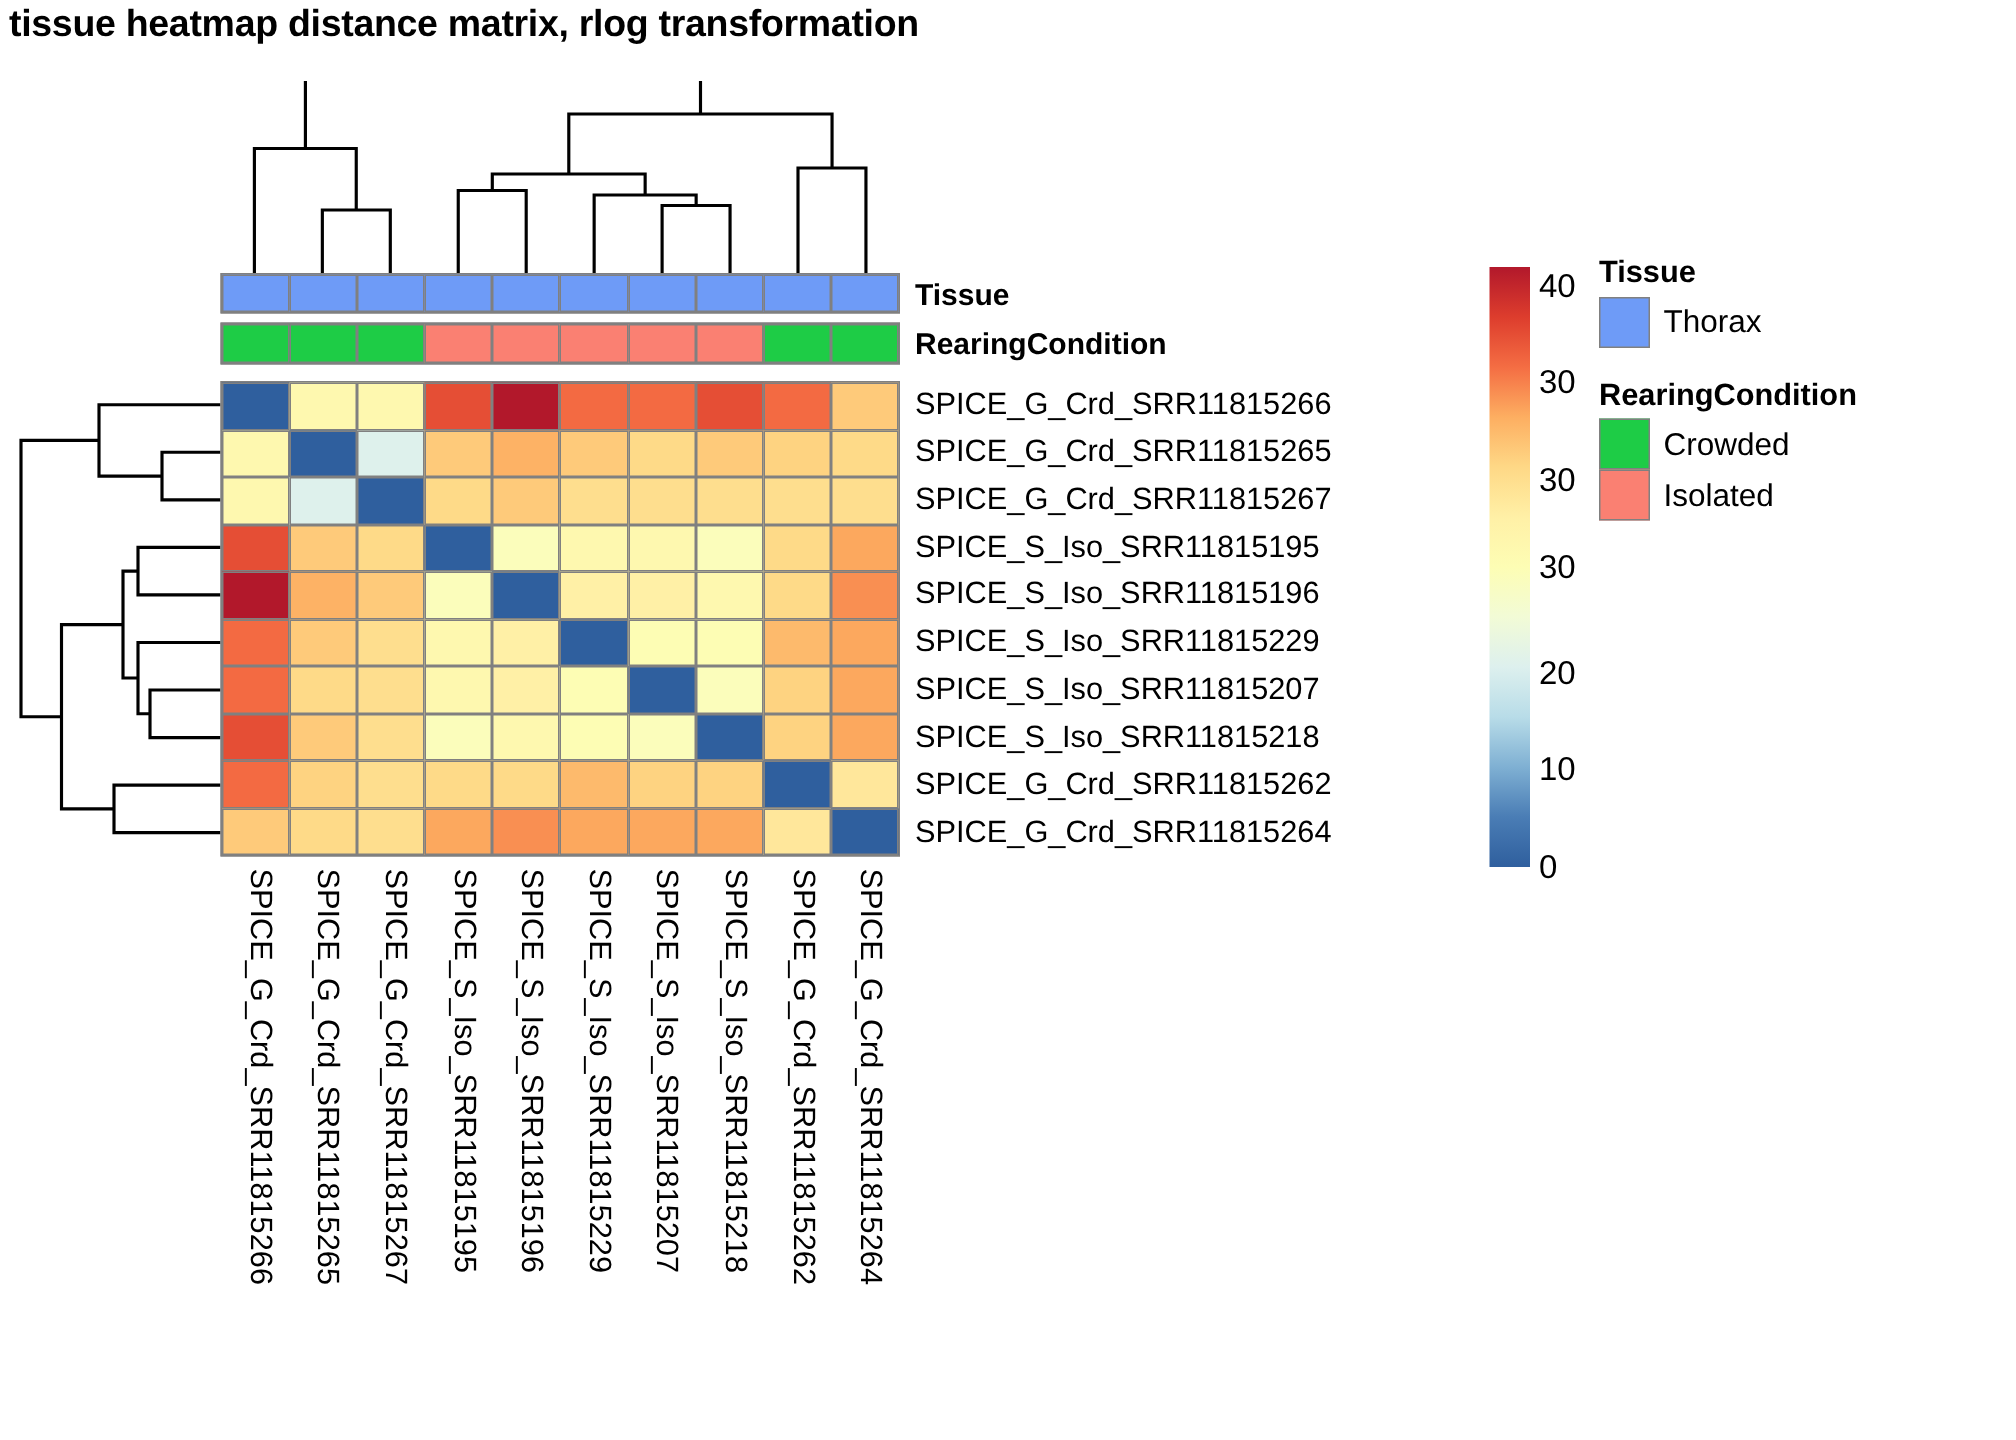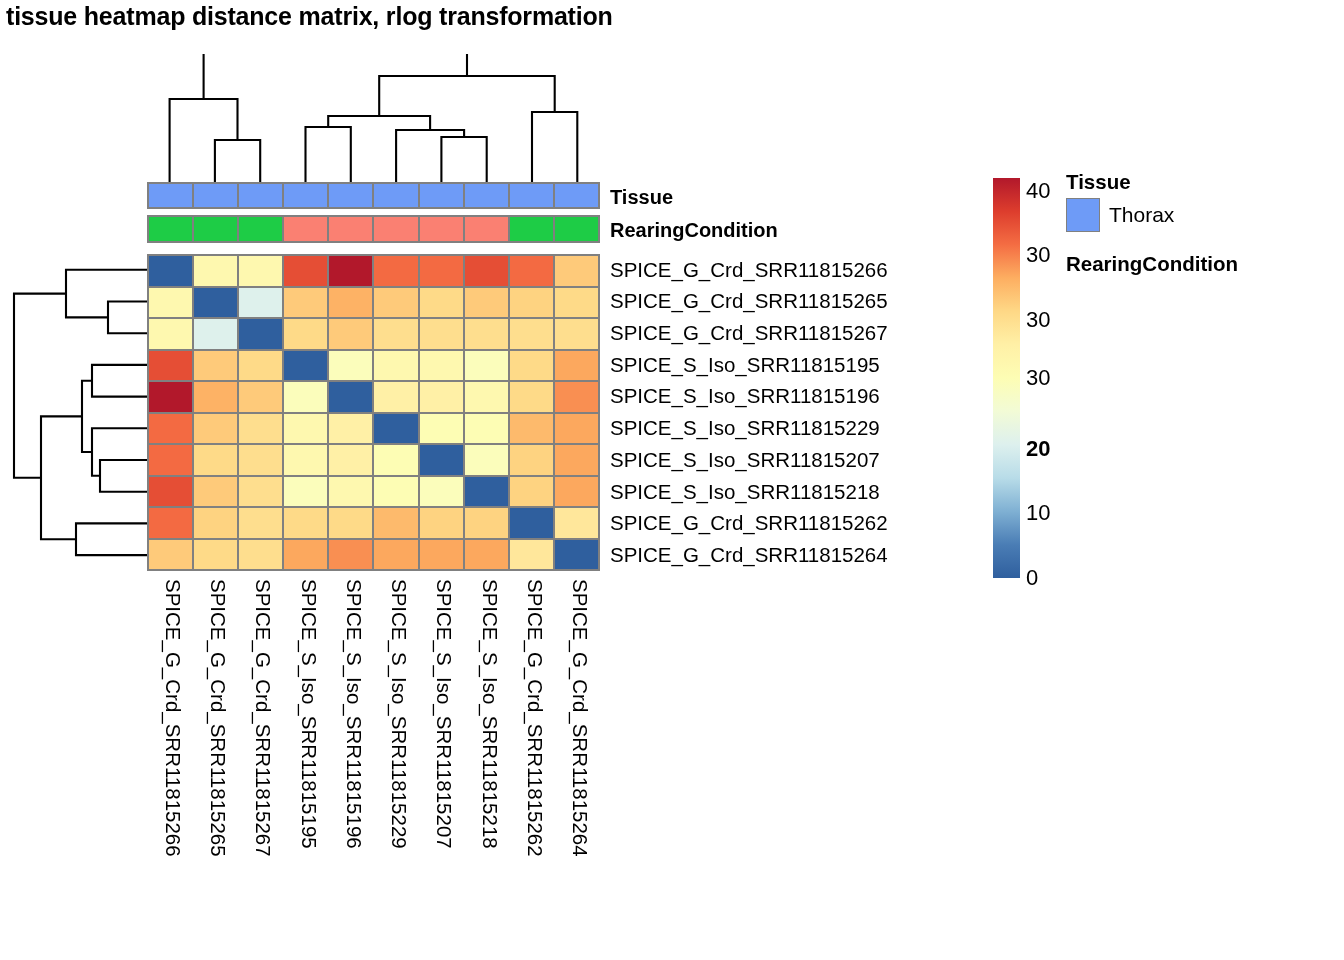--- a/index.html
+++ b/index.html
@@ -303,29 +303,39 @@
     </div>
     <div class="clwrap">
       <div class="cl">SPICE_G_Crd_SRR11815264</div>
     </div>
   </div>
 
 <div class="abs" id="cbar" style="left: 993px; top: 178px; width: 27px; height: 400px; background: linear-gradient(to top, rgb(47, 95, 158), rgb(74, 125, 181), rgb(127, 176, 211), rgb(184, 220, 232), rgb(221, 240, 238), rgb(242, 251, 214), rgb(253, 253, 180), rgb(255, 240, 166), rgb(254, 216, 134), rgb(253, 174, 97), rgb(244, 109, 67), rgb(221, 61, 45), rgb(178, 24, 43));"></div>
 <div class="abs" id="cbarticks" style="left:1026px;top:178px;width:60px;height:400px;">
     <div class="tk" style="top: 389px;">0</div>
     <div class="tk" style="top: 324.484px;">10</div>
-    <div class="tk" style="top: 259.968px; font-weight: bold;">20</div>
+    <div class="tk" style="top: 259.968px;">20</div>
     <div class="tk" style="top: 189px;">30</div>
     <div class="tk" style="top: 130.935px;">30</div>
     <div class="tk" style="top: 66.4194px;">30</div>
     <div class="tk" style="top: 1.90323px;">40</div>
   </div>
 
 <div class="abs" id="legends" style="left:1066px;top:172px;width:270px;">
     <div class="legend-title" style="margin-top: 0px; margin-bottom: 5px;">Tissue</div>
     <div style="display: flex; flex-direction: column;">
       <div class="legend-row">
         <div class="legend-swatch" style="background: rgb(110, 155, 247);"></div>
         <div class="legend-text">Thorax</div>
       </div>
     </div>
     <div class="legend-title" style="margin-top: 22px; margin-bottom: 5px;">RearingCondition</div>
+    <div style="display: flex; flex-direction: column;">
+      <div class="legend-row">
+        <div class="legend-swatch" style="background: rgb(30, 204, 70);"></div>
+        <div class="legend-text">Crowded</div>
+      </div>
+      <div class="legend-row">
+        <div class="legend-swatch" style="background: rgb(250, 128, 114);"></div>
+        <div class="legend-text">Isolated</div>
+      </div>
+    </div>
   </div>
 
 </body></html>

